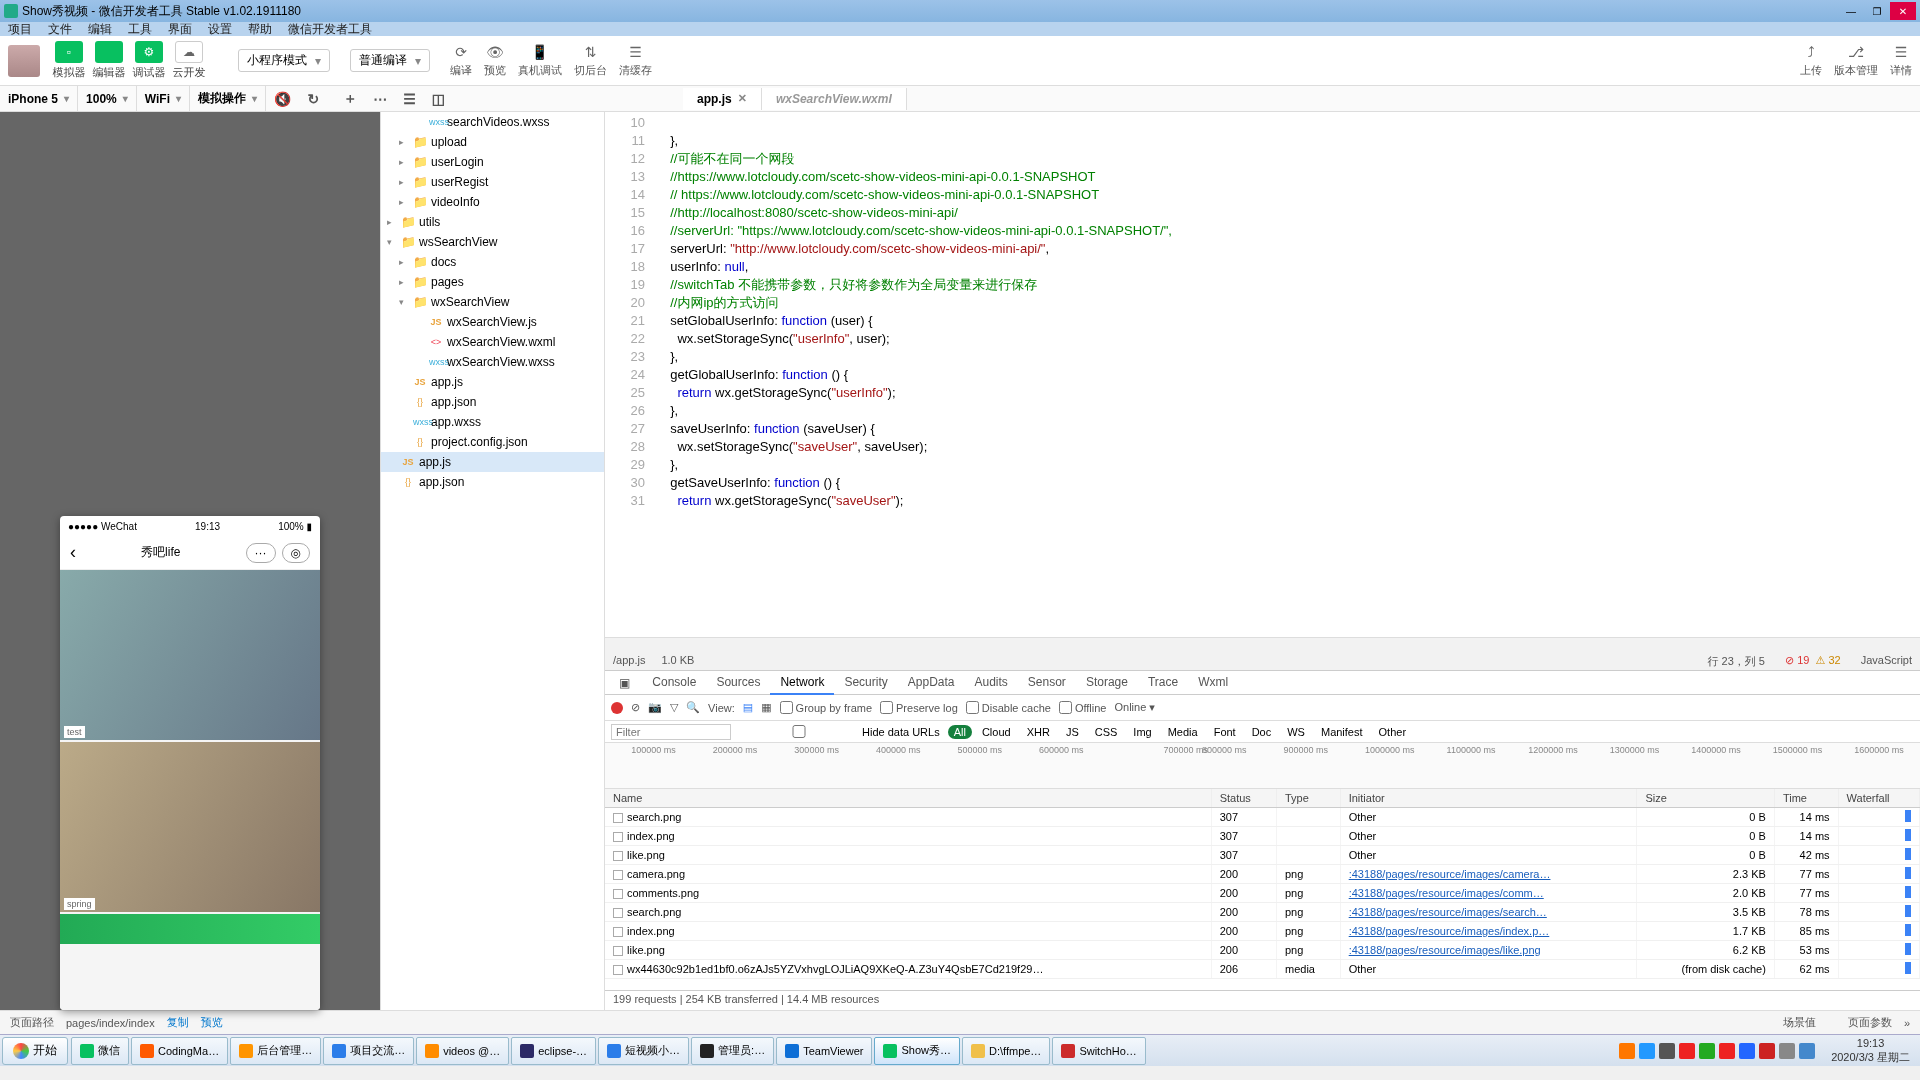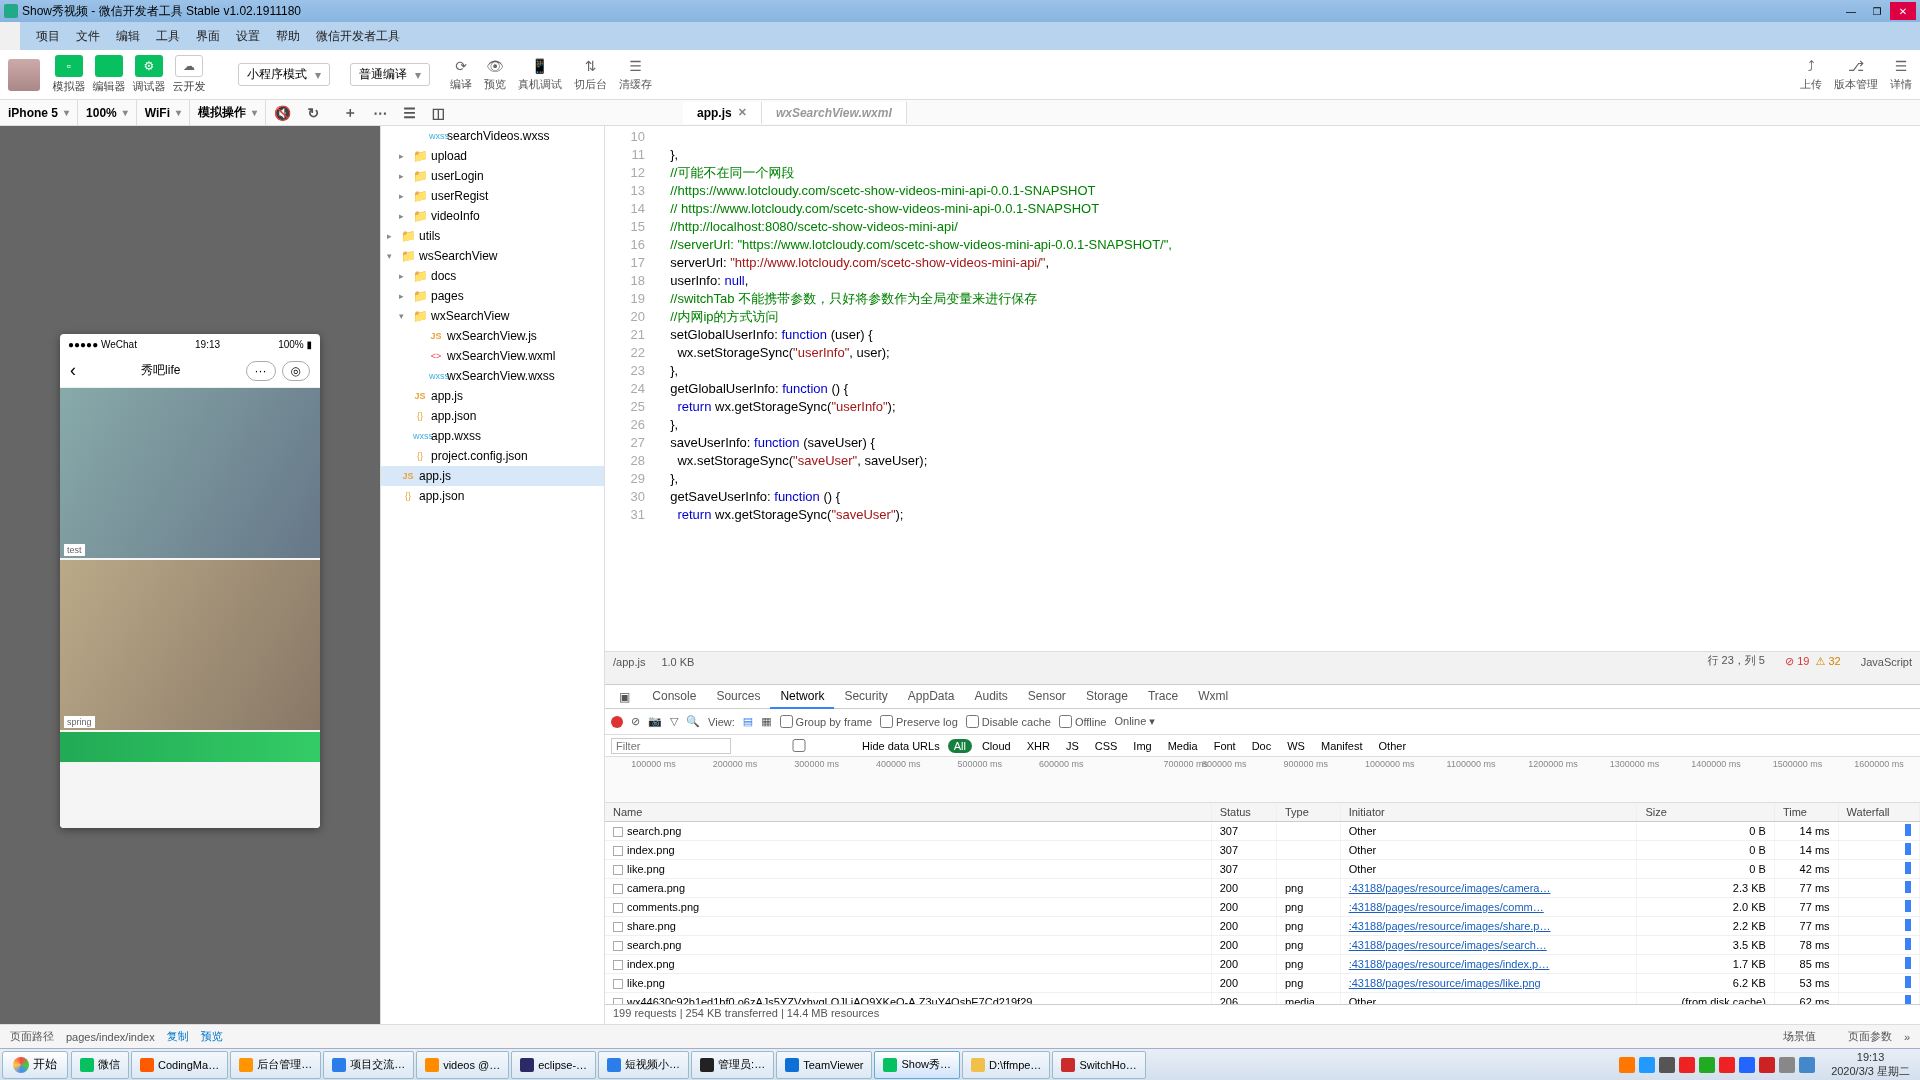--- a/index.html
+++ b/index.html
@@ -6,21 +6,21 @@
 body { font-size: 12px; background: #f0f0f0; overflow: hidden; }
 
 
 .titlebar { background: linear-gradient(#9cc2e8,#87b5e0); height: 22px; display: flex; align-items: center; padding: 0 4px; color: #000; }
 .titlebar .icon { width: 14px; height: 14px; background: #2a8; border-radius: 2px; margin-right: 4px; }
 .titlebar .spacer { flex: 1; }
 .titlebar .winbtn { width: 26px; height: 18px; display: flex; align-items: center; justify-content: center; font-size: 10px; cursor: pointer; }
 .titlebar .close { background: #d04; color: #fff; }
 
 
-.menubar { background: #b8d3ee; height: 28px; display: flex; align-items: center; padding: 0 16px; gap: 16px; color: #222; margin-left: 20px; }
+.menubar { background: #b8d3ee; height: 14px; display: flex; align-items: center; padding: 0 8px; gap: 16px; color: #222; }
 .menubar span { cursor: default; }
 
 
 .toptoolbar { background: #fff; height: 50px; display: flex; align-items: center; padding: 0 8px; border-bottom: 1px solid #ddd; }
 .avatarbox { width: 32px; height: 32px; background: linear-gradient(#caa,#a88); border-radius: 3px; margin-right: 12px; }
 .action-group { display: flex; gap: 6px; margin-right: 12px; }
 .action-btn { width: 34px; height: 40px; display: flex; flex-direction: column; align-items: center; justify-content: center; gap: 2px; cursor: pointer; }
 .action-btn .ic { width: 28px; height: 22px; border-radius: 3px; display: flex; align-items: center; justify-content: center; color: #fff; font-size: 12px; }
 .action-btn .ic.green { background: #08c060; }
 .action-btn .ic.white { background: #fff; border: 1px solid #ccc; color: #666; }
@@ -38,21 +38,21 @@
 .simbar .sel { padding: 0 8px; border-right: 1px solid #ddd; height: 100%; display: flex; align-items: center; gap: 6px; cursor: pointer; }
 .simbar .caret2 { color: #888; font-size: 10px; }
 .simbar .editor-tabs { display: flex; margin-left: 230px; }
 .simbar .tab { padding: 4px 14px; border-right: 1px solid #ddd; display: flex; align-items: center; gap: 6px; cursor: pointer; background: #fff; }
 .simbar .tab.inactive { color: #999; font-style: italic; }
 .simbar .close-x { color: #888; font-size: 11px; }
 .simbar .ibtn { padding: 0 8px; font-size: 14px; color: #555; cursor: pointer; }
 
 
 .mainrow { display: flex; height: calc(100vh - 22px - 22px - 50px - 26px - 30px - 32px); }
-.simulator { width: 380px; background: #666; display: flex; align-items: center; justify-content: center; padding-top: 12px; }
+.simulator { width: 380px; background: #666; display: flex; align-items: flex-end; justify-content: center; padding-top: 12px; }
 .phone { width: 260px; background: #fff; border-radius: 4px; overflow: hidden; box-shadow: 0 2px 8px rgba(0,0,0,.4); }
 .phone-status { height: 20px; display: flex; align-items: center; justify-content: space-between; padding: 0 8px; font-size: 10px; }
 .phone-nav { height: 34px; display: flex; align-items: center; justify-content: space-between; padding: 0 10px; border-bottom: 1px solid #eee; }
 .phone-nav .back { font-size: 18px; cursor: pointer; }
 .phone-nav .caps { display: flex; gap: 6px; align-items: center; }
 .phone-nav .capsule { border: 1px solid #aaa; border-radius: 12px; padding: 2px 8px; font-size: 12px; }
 .phone-content { background: #f5f5f5; height: 440px; overflow: hidden; }
 .vid { width: 100%; height: 170px; background: linear-gradient(135deg,#778,#aab); margin-bottom: 2px; position: relative; }
 .vidlbl { position: absolute; bottom: 2px; left: 4px; font-size: 9px; color: #666; background: #fff; padding: 1px 3px; }
 
@@ -72,21 +72,21 @@
 
 
 .code-col { flex: 1; display: flex; flex-direction: column; background: #fff; min-width: 0; }
 .code-wrap { flex: 1; display: flex; overflow: hidden; font-family: Consolas, monospace; font-size: 13px; line-height: 18px; }
 .gutter { width: 50px; background: #fff; color: #aaa; text-align: right; padding: 2px 10px 2px 0; }
 .codearea { flex: 1; padding: 2px 0; white-space: pre; overflow: hidden; }
 .codearea .ln { height: 18px; padding-left: 8px; }
 .c-green { color: #008000; }
 .c-str { color: #a31515; }
 .c-key { color: #0000cc; }
-.code-status { height: 20px; background: #f2f2f2; border-top: 1px solid #ddd; display: flex; align-items: flex-end; padding: 16px 8px; font-size: 11px; color: #555; }
+.code-status { height: 20px; background: #f2f2f2; border-top: 1px solid #ddd; display: flex; align-items: flex-start; padding: 16px 8px; font-size: 11px; color: #555; }
 .code-status .spacer2 { flex: 1; }
 .code-status .warn { color: #c80; }
 .code-status .err { color: #d33; }
 
 
 .devtools { height: 340px; background: #fff; border-top: 1px solid #ccc; display: flex; flex-direction: column; }
 .dt-tabs { height: 24px; display: flex; align-items: center; border-bottom: 1px solid #ccc; padding: 0 4px; gap: 2px; }
 .dt-tab { padding: 4px 10px; cursor: pointer; color: #555; }
 .dt-tab.active { border-bottom: 2px solid #3b82f6; color: #000; }
 .dt-filterbar { height: 26px; display: flex; align-items: center; gap: 8px; padding: 0 6px; border-bottom: 1px solid #ddd; font-size: 11px; color: #555; }
@@ -547,29 +547,20 @@
               <tr>
                 <td><span class="cb"></span>comments.png</td>
                 <td>200</td>
                 <td>png</td>
                 <td><span class="link">:43188/pages/resource/images/comm…</span></td>
                 <td class="r">2.0 KB</td>
                 <td class="r">77 ms</td>
                 <td class="r"><span class="wf"></span></td>
               </tr>
               <tr>
-                <td><span class="cb"></span>share.png</td>
-                <td>200</td>
-                <td>png</td>
-                <td><span class="link">:43188/pages/resource/images/share.p…</span></td>
-                <td class="r">2.2 KB</td>
-                <td class="r">77 ms</td>
-                <td class="r"><span class="wf"></span></td>
-              </tr>
-              <tr>
                 <td><span class="cb"></span>search.png</td>
                 <td>200</td>
                 <td>png</td>
                 <td><span class="link">:43188/pages/resource/images/search…</span></td>
                 <td class="r">3.5 KB</td>
                 <td class="r">78 ms</td>
                 <td class="r"><span class="wf"></span></td>
               </tr>
               <tr>
                 <td><span class="cb"></span>index.png</td>

